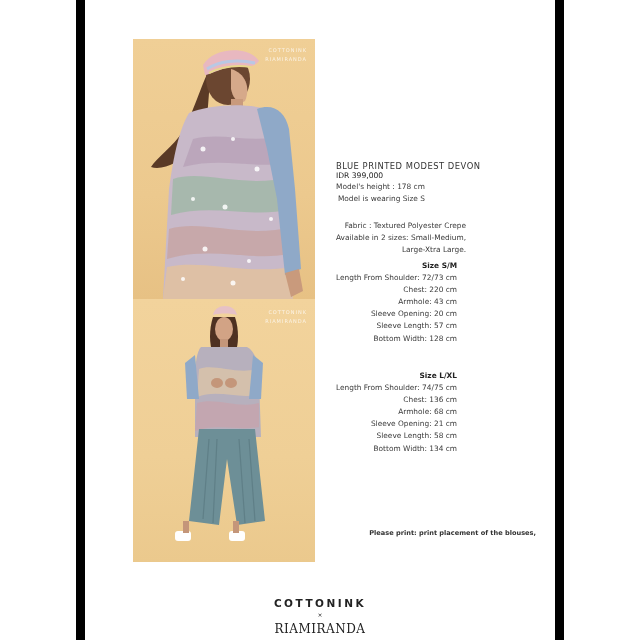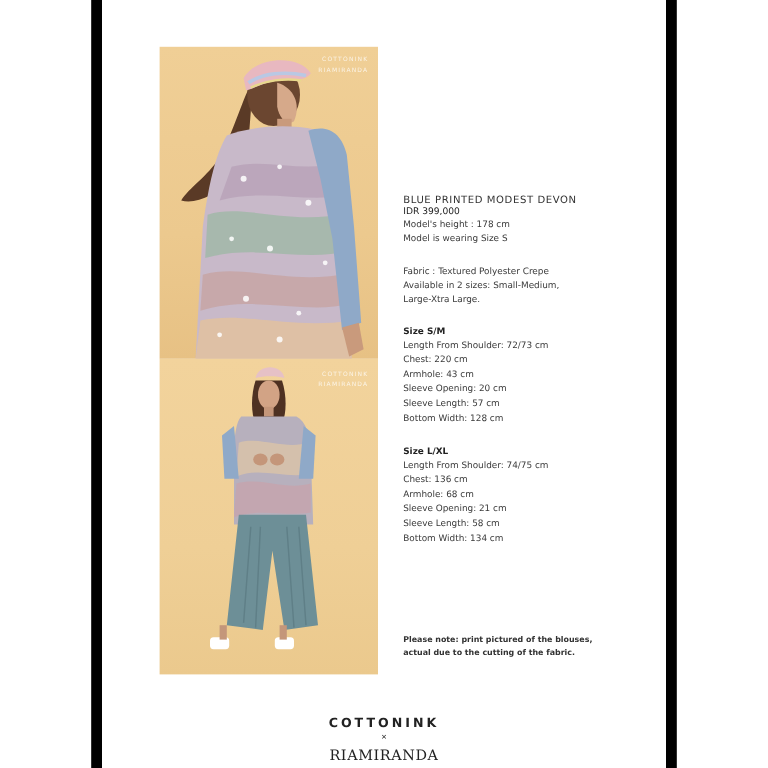--- a/index.html
+++ b/index.html
@@ -14,21 +14,21 @@
     .photo { position: absolute; left: 133px; width: 182px; overflow: hidden; }
     .photo.top { top: 39px; height: 260px; background: linear-gradient(180deg, #f0cf96 0%, #ecc98e 60%, #e7c184 100%); }
     .photo.bottom { top: 299px; height: 263px; background: linear-gradient(180deg, #f2d39c 0%, #efcf96 60%, #ebc98d 100%); }
     .photo svg { position: absolute; left: 0; top: 0; }
     .wm { position: absolute; right: 8px; font-size: 5px; letter-spacing: 1px; color: rgba(255,255,255,0.75); }
 
     .text { position: absolute; left: 336px; color: #3a3a3a; font-size: 7.4px; line-height: 12.1px; }
     .title { font-size: 8.4px; letter-spacing: 0.5px; color: #333; line-height: 10px; }
     .price { font-size: 7.6px; font-weight: normal; color: #222; line-height: 10px; }
     .bold { font-weight: bold; color: #222; }
-    .line { white-space: nowrap; }
+    .line { white-space: nowrap; text-align: right; }
     .note { position: absolute; left: 336px; top: 528px; font-size: 6.6px; line-height: 11.4px; color: #333; font-weight: bold; width: 200px; }
 
     .brand { position: absolute; left: 0; width: 640px; text-align: center; color: #222; }
     .brand1 { top: 597px; font-size: 10.5px; letter-spacing: 2.5px; font-weight: bold; font-family: "DejaVu Sans", sans-serif; }
     .brandx { top: 611px; font-size: 6px; }
     .brand2 { top: 622px; font-size: 12px; letter-spacing: 0.5px; font-family: "DejaVu Serif", serif; }
   </style>
 </head>
 <body>
 
@@ -118,40 +118,39 @@
   <div class="line">Model's height : 178 cm</div>
   <div class="line">Model is wearing Size S</div>
 </div>
 
 <div class="text" style="top:220px;">
   <div class="line">Fabric : Textured Polyester Crepe</div>
   <div class="line">Available in 2 sizes: Small-Medium,</div>
   <div class="line">Large-Xtra Large.</div>
 </div>
 
-<div class="text" style="top:270px;">
+<div class="text" style="top:260px;">
   <div class="line bold">Size S/M</div>
   <div class="line">Length From Shoulder: 72/73 cm</div>
   <div class="line">Chest: 220 cm</div>
   <div class="line">Armhole: 43 cm</div>
   <div class="line">Sleeve Opening: 20 cm</div>
   <div class="line">Sleeve Length: 57 cm</div>
   <div class="line">Bottom Width: 128 cm</div>
 </div>
 
 <div class="text" style="top:370px;">
   <div class="line bold">Size L/XL</div>
   <div class="line">Length From Shoulder: 74/75 cm</div>
   <div class="line">Chest: 136 cm</div>
   <div class="line">Armhole: 68 cm</div>
   <div class="line">Sleeve Opening: 21 cm</div>
   <div class="line">Sleeve Length: 58 cm</div>
   <div class="line">Bottom Width: 134 cm</div>
 </div>
 
 <div class="note">
-  <div class="line">Please note: print pictured of the blouses,</div>
-  <div class="line">actual due to the cutting of the fabric.</div>
+  <div class="line">Please print: print placement of the blouses,</div>
 </div>
 
 <div class="brand brand1">COTTONINK</div>
 <div class="brand brandx">×</div>
 <div class="brand brand2">RIAMIRANDA</div>
 
 </body></html>

